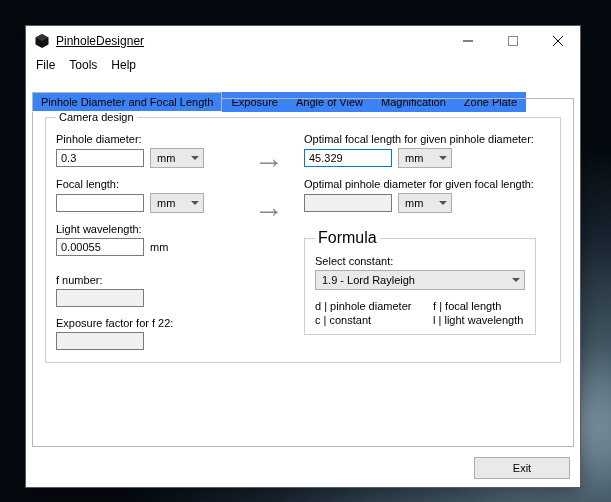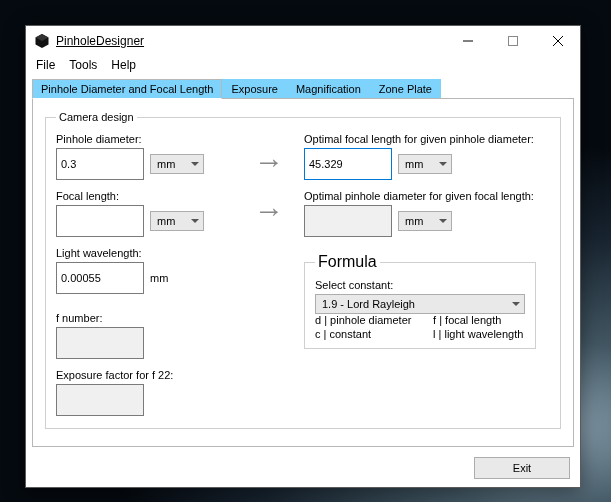--- a/index.html
+++ b/index.html
@@ -60,23 +60,23 @@
     display: flex;
     padding: 0 6px;
     align-items: flex-end;
     height: 22px;
   }
   .tab {
     padding: 3px 8px 3px 8px;
     font-size: 11px;
     color: #000;
     border: 1px solid transparent;
-    background: #7dd3fc;
+    background: #3b82f6;
     position: relative;
-    top: 1px;
+    top: 14px;
     cursor: default;
   }
   .tab.active {
     border: 1px solid #b7b7b7;
     border-bottom: 1px solid #fff;
     z-index: 2;
   }
   .tabpanel {
     margin: 0 6px 6px 6px;
     border: 1px solid #b7b7b7;
@@ -98,21 +98,21 @@
   .cols {
     display: flex;
     gap: 24px;
   }
   .col-left { width: 178px; display: flex; flex-direction: column; }
   .col-mid  { width: 22px; display: flex; flex-direction: column; align-items: center; }
   .col-right { flex: 1; display: flex; flex-direction: column; }
   .field-label { margin: 0 0 3px 0; color: #000; }
   .row { display: flex; align-items: center; gap: 6px; margin-bottom: 10px; }
   input.txt {
-    height: 32px;
+    height: 18px;
     border: 1px solid #7a7a7a;
     padding: 1px 4px;
     font-family: inherit;
     font-size: 11px;
     background: #fff;
     width: 88px;
   }
   input.txt.focus {
     border: 1px solid #0078d7;
     outline: 1px solid #0078d7;
@@ -157,20 +157,21 @@
   }
   .sqrt-bar { text-decoration: overline; padding-left:1px;}
   .select-wide {
     width: 100%; height: 20px;
     border: 1px solid #adadad;
     background: #e9e9e9;
     display: flex; align-items: center; justify-content: space-between;
     padding: 0 4px 0 6px;
     font-size: 11px;
     cursor: default;
+    margin-bottom: 10px;
   }
   .legend-grid {
     display: grid;
     grid-template-columns: auto auto;
     column-gap: 20px;
     row-gap: 2px;
     font-size: 11px;
   }
   .exit-row {
     display:flex; justify-content:flex-end;
@@ -222,20 +223,21 @@
 
   <div class="menubar">
     <span>File</span>
     <span>Tools</span>
     <span>Help</span>
   </div>
 
   <div class="tabstrip">
     <div class="tab active">Pinhole Diameter and Focal Length</div>
     <div class="tab">Exposure</div>
+    <div class="tab">Angle of View</div>
     <div class="tab">Magnification</div>
     <div class="tab">Zone Plate</div>
   </div>
 
   <div class="tabpanel">
 
     <fieldset class="group">
       <legend>Camera design</legend>
 
       <div class="cols">

